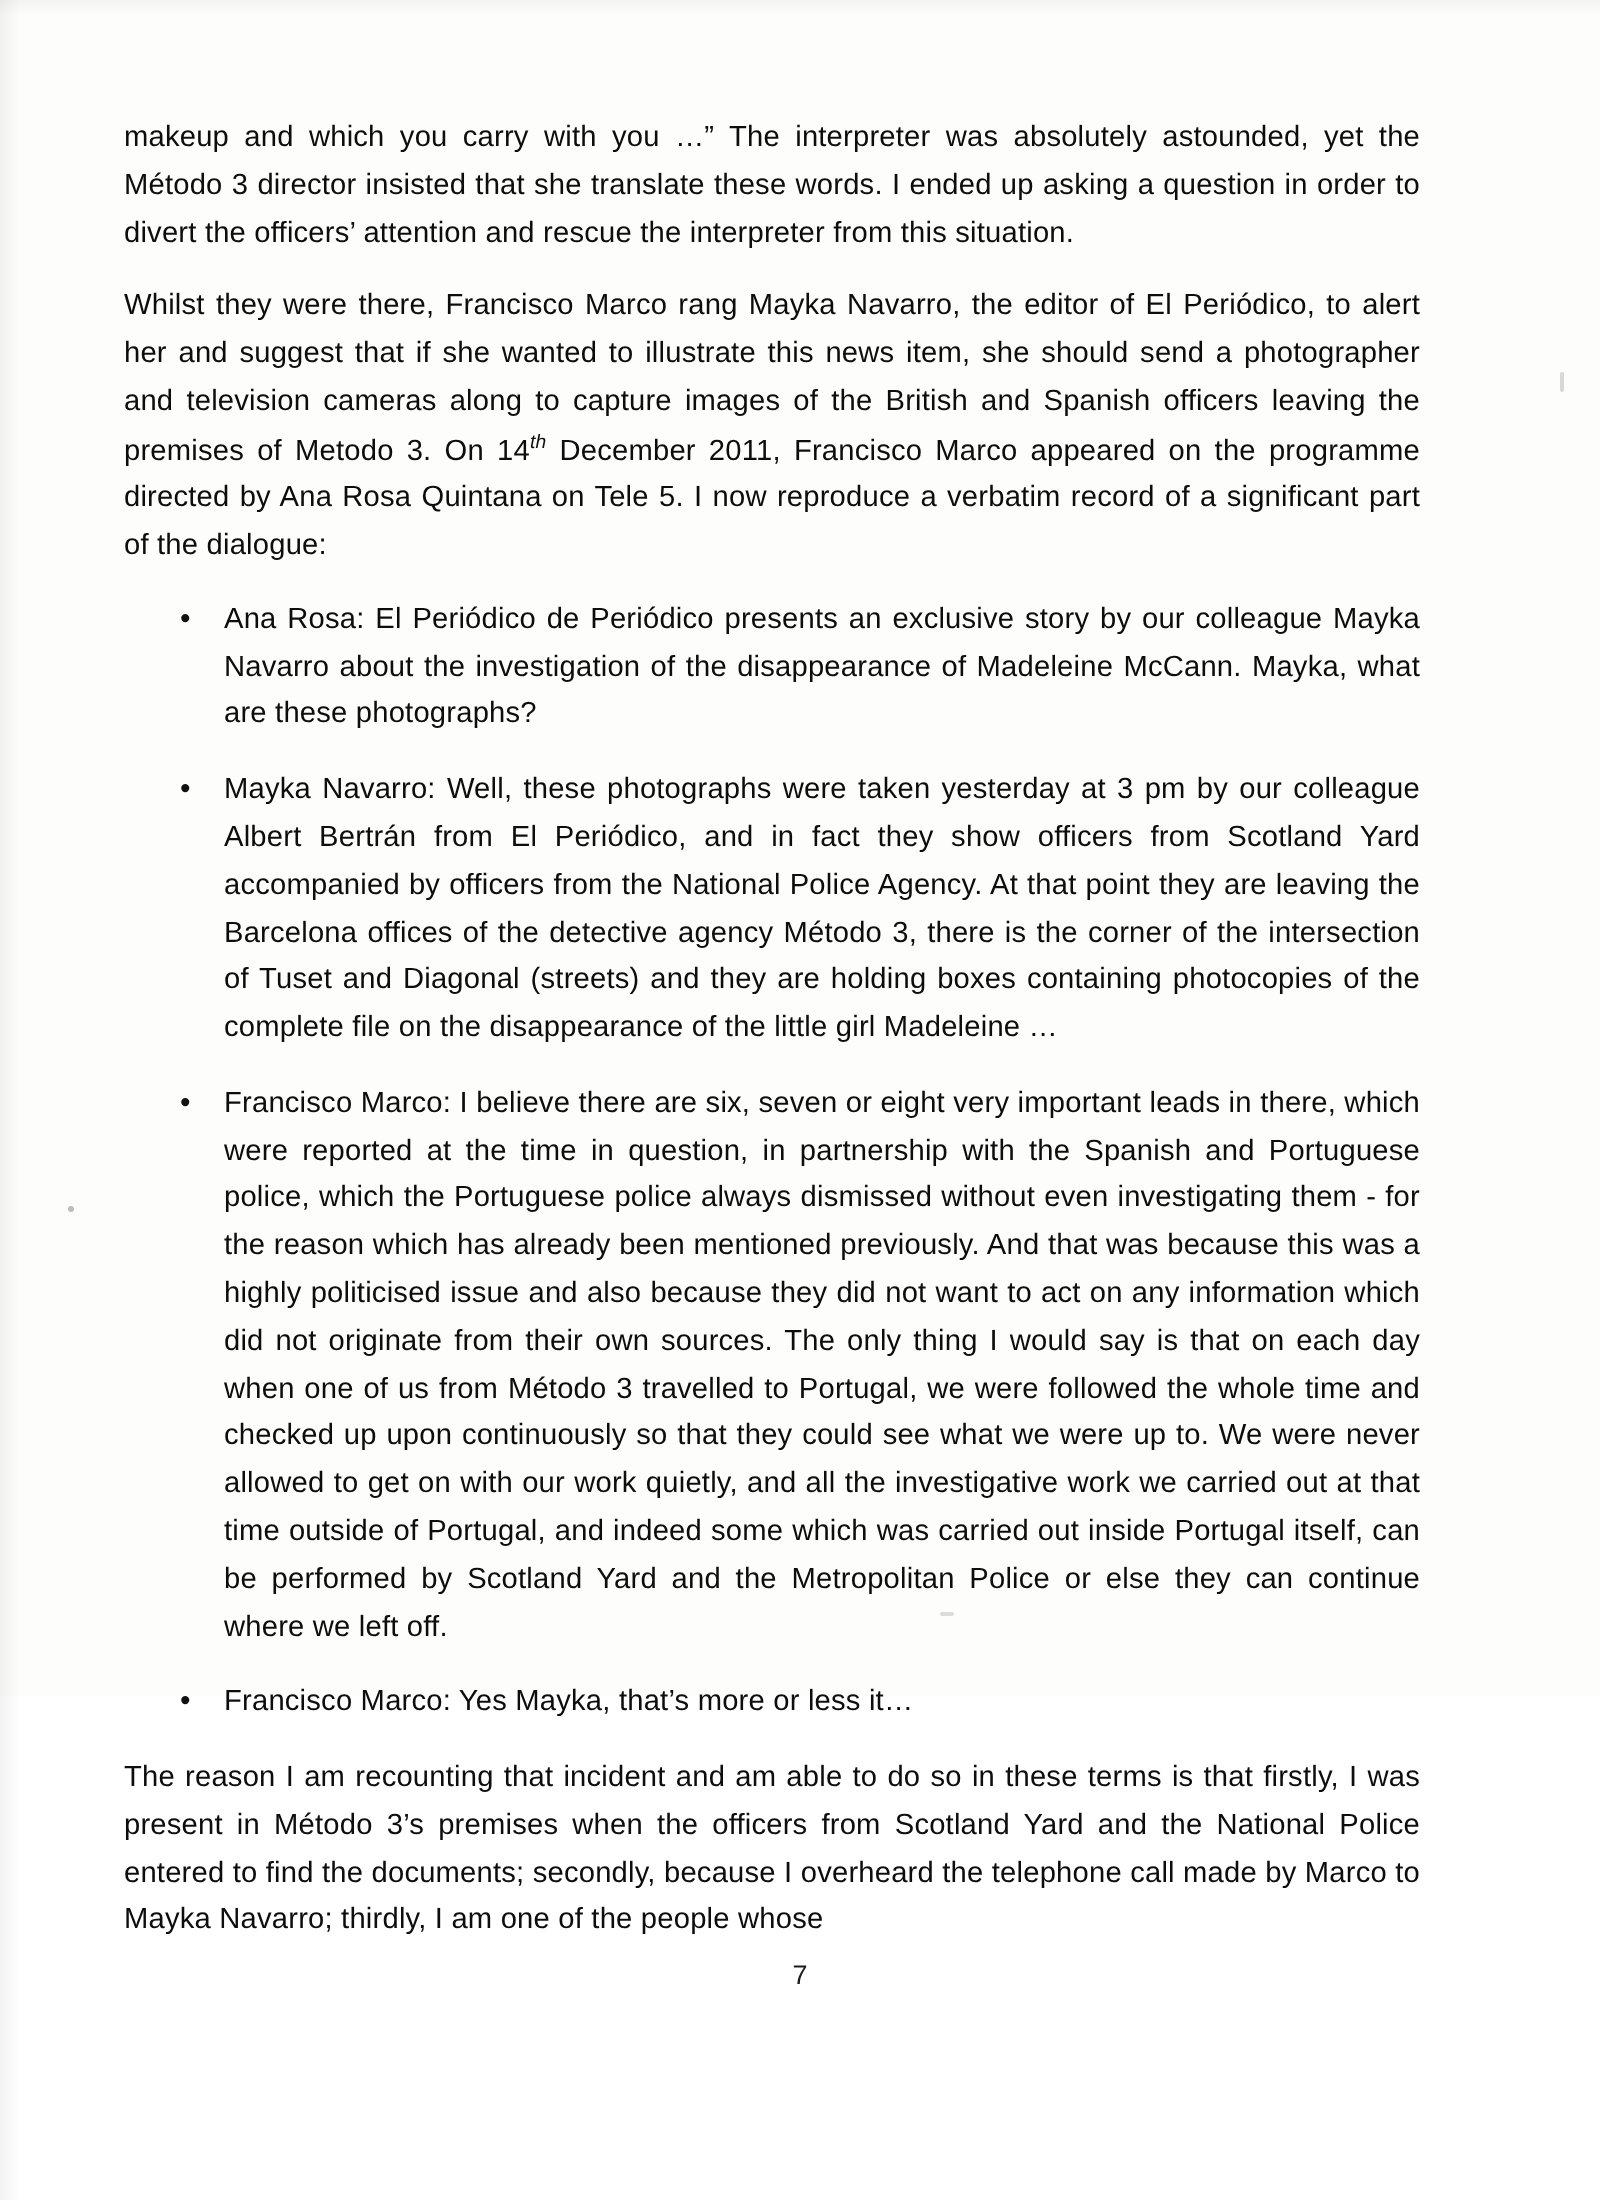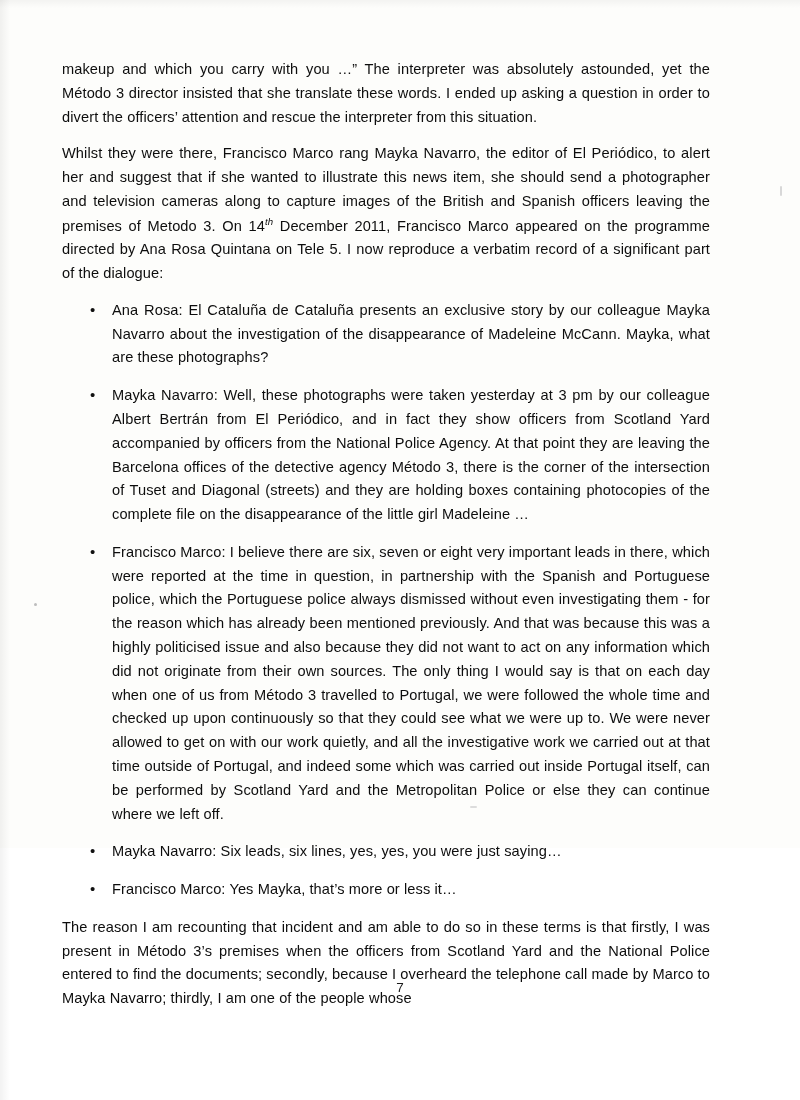--- a/index.html
+++ b/index.html
@@ -101,24 +101,23 @@
   <div class="speck s1"></div>
   <div class="speck s2"></div>
   <div class="speck s3"></div>
 
   <div class="content">
 
     <p class="para">makeup and which you carry with you …” The interpreter was absolutely astounded, yet the Método 3 director insisted that she translate these words. I ended up asking a question in order to divert the officers’ attention and rescue the interpreter from this situation.</p>
     <p class="para">Whilst they were there, Francisco Marco rang Mayka Navarro, the editor of <span class="ital">El Periódico,</span> to alert her and suggest that if she wanted to illustrate this news item, she should send a photographer and television cameras along to capture images of  the British and Spanish officers leaving the premises of Metodo 3. On 14<sup class="ord">th</sup> December 2011, Francisco Marco appeared on the programme directed by Ana Rosa Quintana on Tele 5. I now reproduce a verbatim record of a significant part of the dialogue:</p>
 
     <ul class="bullets">
-      <li>Ana Rosa: <span class="ital">El Cataluña de Cataluña</span> presents an exclusive story by our colleague Mayka Navarro about the investigation of the disappearance of Madeleine McCann. Mayka, what are these photographs?</li>
+      <li>Ana Rosa: <span class="ital">El Periódico de Periódico</span> presents an exclusive story by our colleague Mayka Navarro about the investigation of the disappearance of Madeleine McCann. Mayka, what are these photographs?</li>
       <li>Mayka Navarro: Well, these photographs were taken yesterday at 3 pm by our colleague Albert Bertrán from <span class="ital">El Periódico,</span> and in fact they show officers from Scotland Yard accompanied by officers from the National Police Agency. At that point they are leaving the Barcelona offices of the detective agency Método 3, there is the corner of the intersection of <span class="ital">Tuset</span> and <span class="ital">Diagonal</span> (streets) and they are holding boxes containing photocopies of the complete file on the disappearance of the little girl Madeleine …</li>
       <li>Francisco Marco: I believe there are six, seven or eight very important leads in there, which were reported at the time in question, in partnership with the Spanish and Portuguese police, which the Portuguese police always dismissed without even investigating them - for the reason which has already been mentioned previously. And that was because this was a highly politicised issue and also because they did not want to act on any information which did not originate from their own sources. The only thing I would say is that on each day when one of us from Método 3 travelled to Portugal, we were followed the whole time and checked up upon continuously so that they could see what we were up to. We were never allowed to get on with our work quietly, and all the investigative work we carried out at that time outside of Portugal, and indeed some which was carried out inside Portugal itself, can be performed by Scotland Yard and the Metropolitan Police or else they can continue where we left off.</li>
-      <li>Mayka Navarro: Six leads, six lines, yes, yes, you were just saying…</li>
       <li>Francisco Marco: Yes Mayka, that’s more or less it…</li>
     </ul>
 
     <p class="para">The reason I am recounting that incident and am able to do so in these terms is that firstly, I was present in Método 3’s premises when the officers from Scotland Yard and the National Police entered to find the documents; secondly, because I overheard the telephone call made by Marco to Mayka Navarro; thirdly, I am one of the people whose</p>
 
   </div>
 
   <div class="page-number">7</div>
 
 </div>

